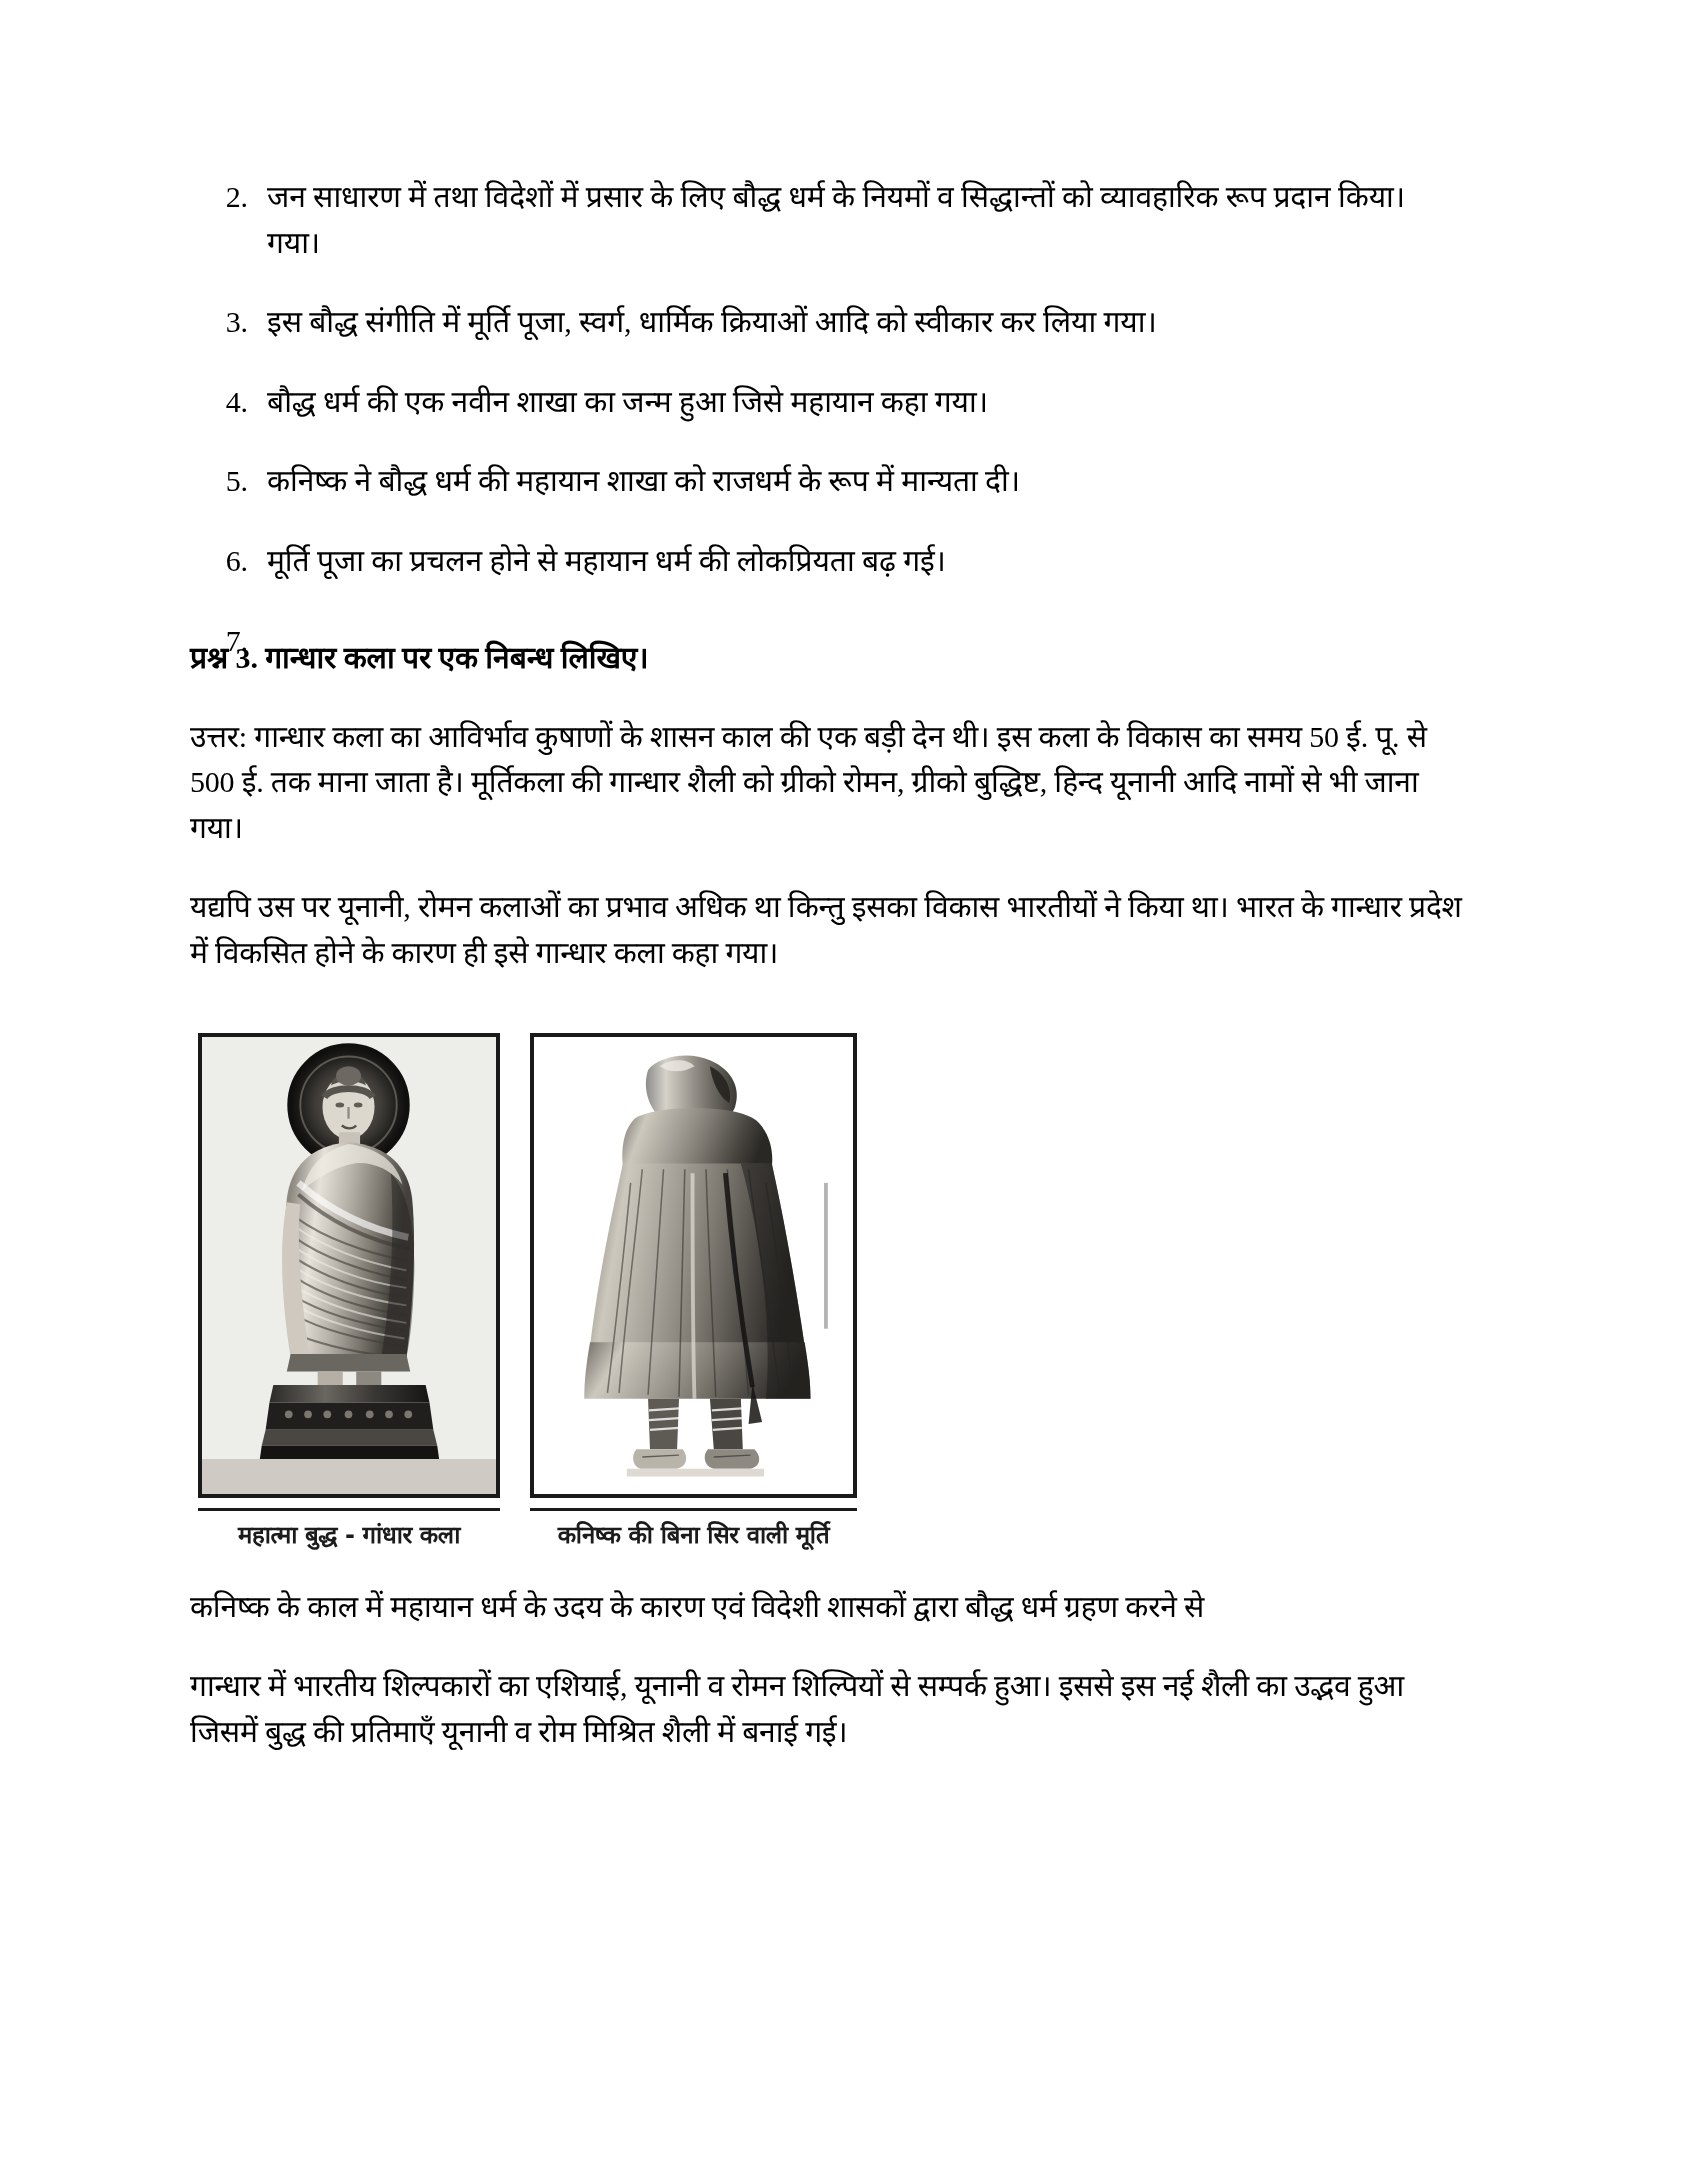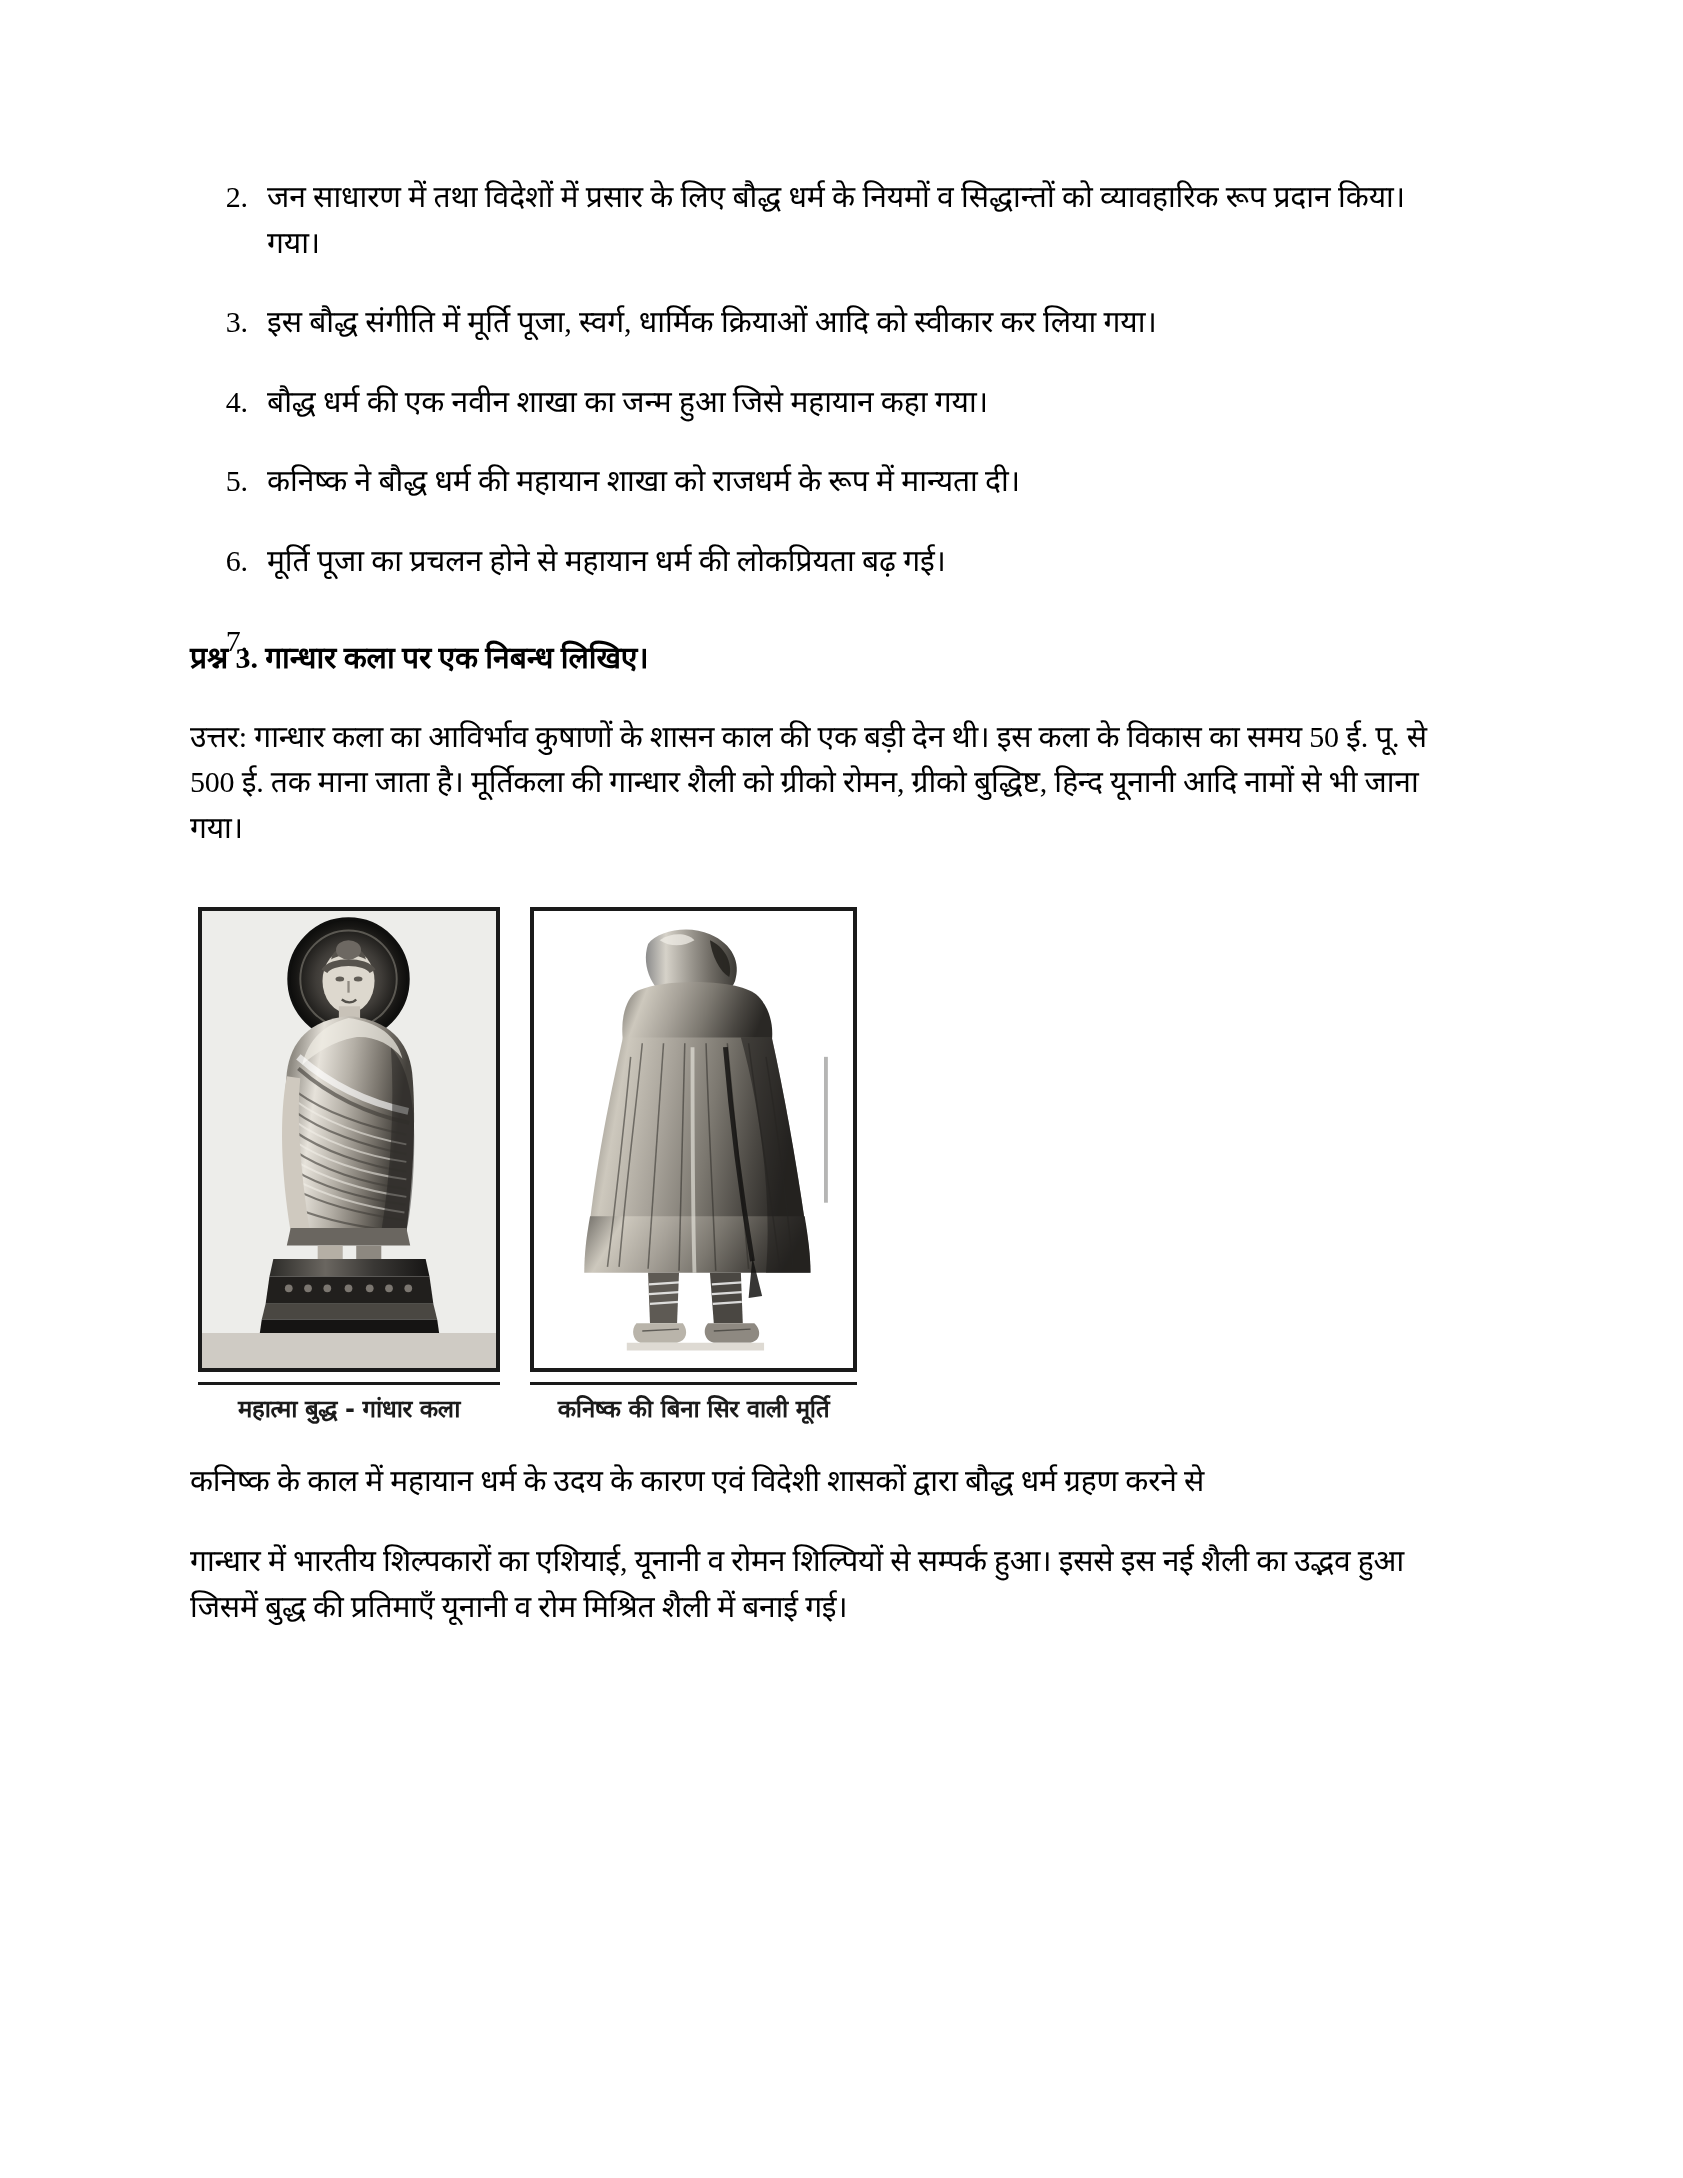--- a/index.html
+++ b/index.html
@@ -142,20 +142,21 @@
       </li>
       <li>
         <span class="num">7.</span>
       </li>
     </ol>
 
     <div class="q-heading">प्रश्न 3. गान्धार कला पर एक निबन्ध लिखिए।</div>
 
     <p class="para tight"><span class="lead">उत्तर:</span><span> गान्धार कला का आविर्भाव कुषाणों के शासन काल की एक बड़ी देन थी। इस कला के विकास का समय 50 ई. पू. से 500 ई. तक माना जाता है। मूर्तिकला की गान्धार शैली को ग्रीको रोमन, ग्रीको बुद्धिष्ट, हिन्द यूनानी आदि नामों से भी जाना गया।</span></p>
 
+    <p class="para">यद्यपि उस पर यूनानी, रोमन कलाओं का प्रभाव अधिक था किन्तु इसका विकास भारतीयों ने किया था। भारत के गान्धार प्रदेश में विकसित होने के कारण ही इसे गान्धार कला कहा गया।</p>
 
     <div class="figures">
 
       <div class="figure">
         <div class="frame f2">
           <svg viewBox="0 0 305 470" preserveAspectRatio="none">
             <defs>
               <radialGradient id="haloG" cx="0.5" cy="0.5" r="0.5">
                 <stop offset="0%" stop-color="#6a6660"></stop>
                 <stop offset="55%" stop-color="#3f3c38"></stop>

